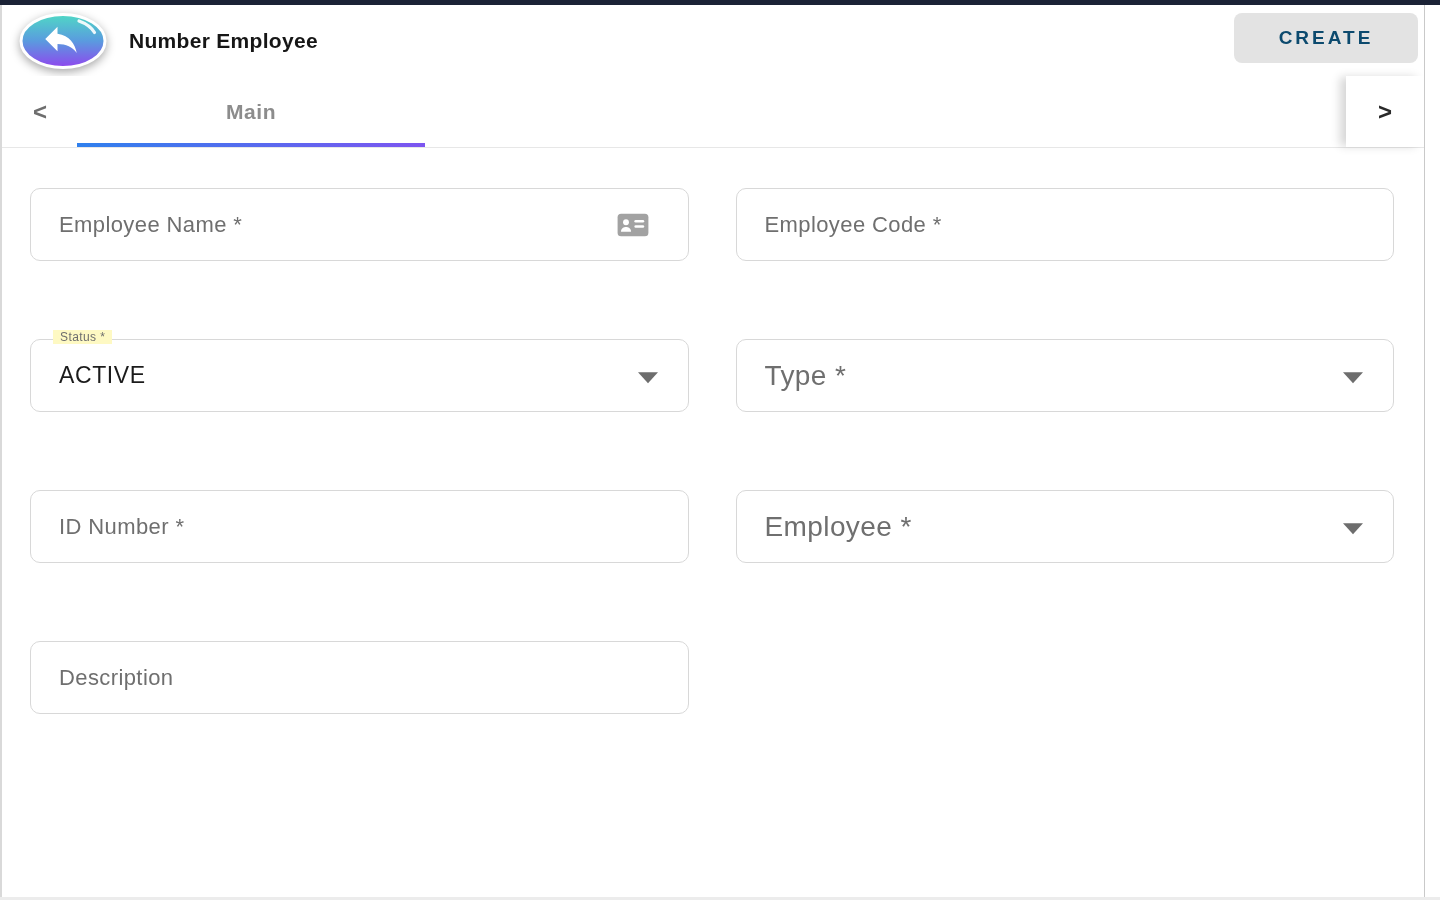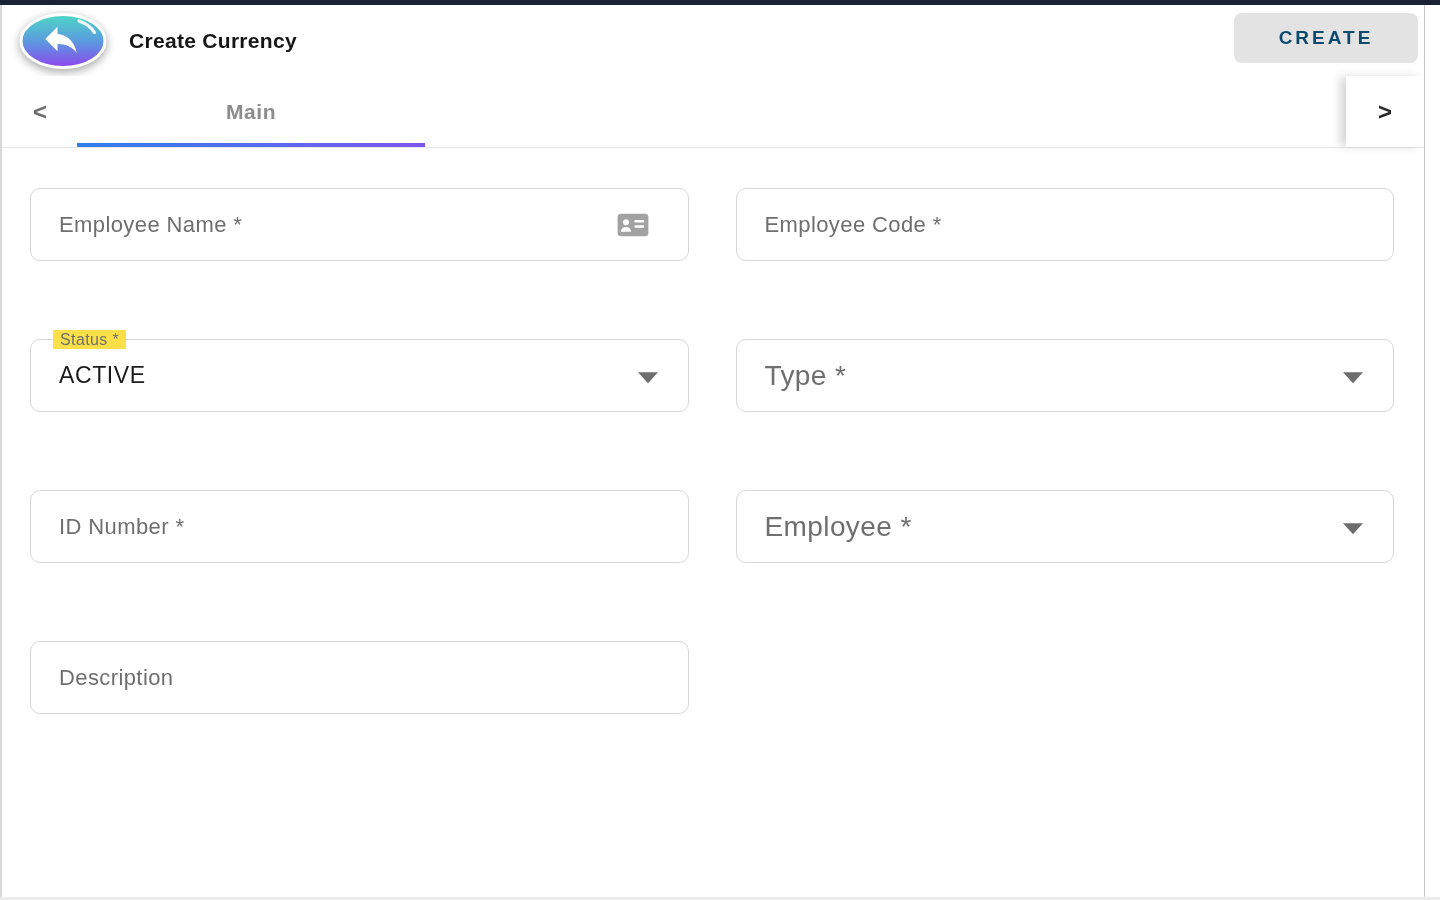--- a/index.html
+++ b/index.html
@@ -65,22 +65,22 @@
   .field input {
     flex:1; height:100%; border:none; outline:none; background:transparent;
     padding:0 70px 0 28px; font-family:inherit; font-size:22px;
     color:#222; letter-spacing:0.4px; border-radius:10px;
   }
   .field input::placeholder { color:#6f6f6f; opacity:1; letter-spacing:0.4px; }
   .select-field { cursor:pointer; }
   .ph { padding-left:28px; font-size:28px; color:#6f6f6f; letter-spacing:0.4px; }
   .value { padding-left:28px; font-size:23px; color:#1b1b1b; letter-spacing:0.6px; font-weight:500; }
   .float-label {
-    position:absolute; top:-10px; left:22px; background:#fde047; padding:0 7px;
-    font-size:16px; color:#6e6e6e; letter-spacing:0.4px; line-height:1.2;
+    position:absolute; top:-10px; left:22px; background:#fef9c3; padding:0 7px;
+    font-size:12px; color:#6e6e6e; letter-spacing:0.4px; line-height:1.2;
   }
   .dd-arrow {
     position:absolute; right:30px; top:50%; transform:translateY(-35%);
     width:0; height:0;
     border-left:10px solid transparent; border-right:10px solid transparent;
     border-top:11px solid #6d6d6d;
   }
   .badge-icon { position:absolute; right:38px; top:50%; transform:translateY(-50%); line-height:0; }
   .desc-cell { grid-column:1; }
 </style>
@@ -106,21 +106,21 @@
             </linearGradient>
           </defs>
           <ellipse cx="44" cy="29" rx="42" ry="26.5" fill="url(#bbgrad)" stroke="#ffffff" stroke-width="3"></ellipse>
           <path d="M60 9 C 67 11.5, 72.5 15.5, 75.5 20.5" stroke="#ffffff" stroke-width="3.2" fill="none" stroke-linecap="round" opacity="0.9"></path>
           <g transform="translate(21,6) scale(1.75)">
             <path d="M10 9V5l-7 7 7 7v-4.1c5 0 8.5 1.6 11 5.1-1-5-4-10-11-11z" fill="#ffffff"></path>
           </g>
         </svg>
       </span>
     </button>
-    <div class="title">Create Currency</div>
+    <div class="title">Number Employee</div>
     <button class="create-btn">CREATE</button>
   </div>
 
   <div class="tabstrip">
     <button class="chev-left">&lt;</button>
     <div class="tab">
       <span>Main</span>
       <div class="tab-underline"></div>
     </div>
     <button class="chev-right">&gt;</button>

